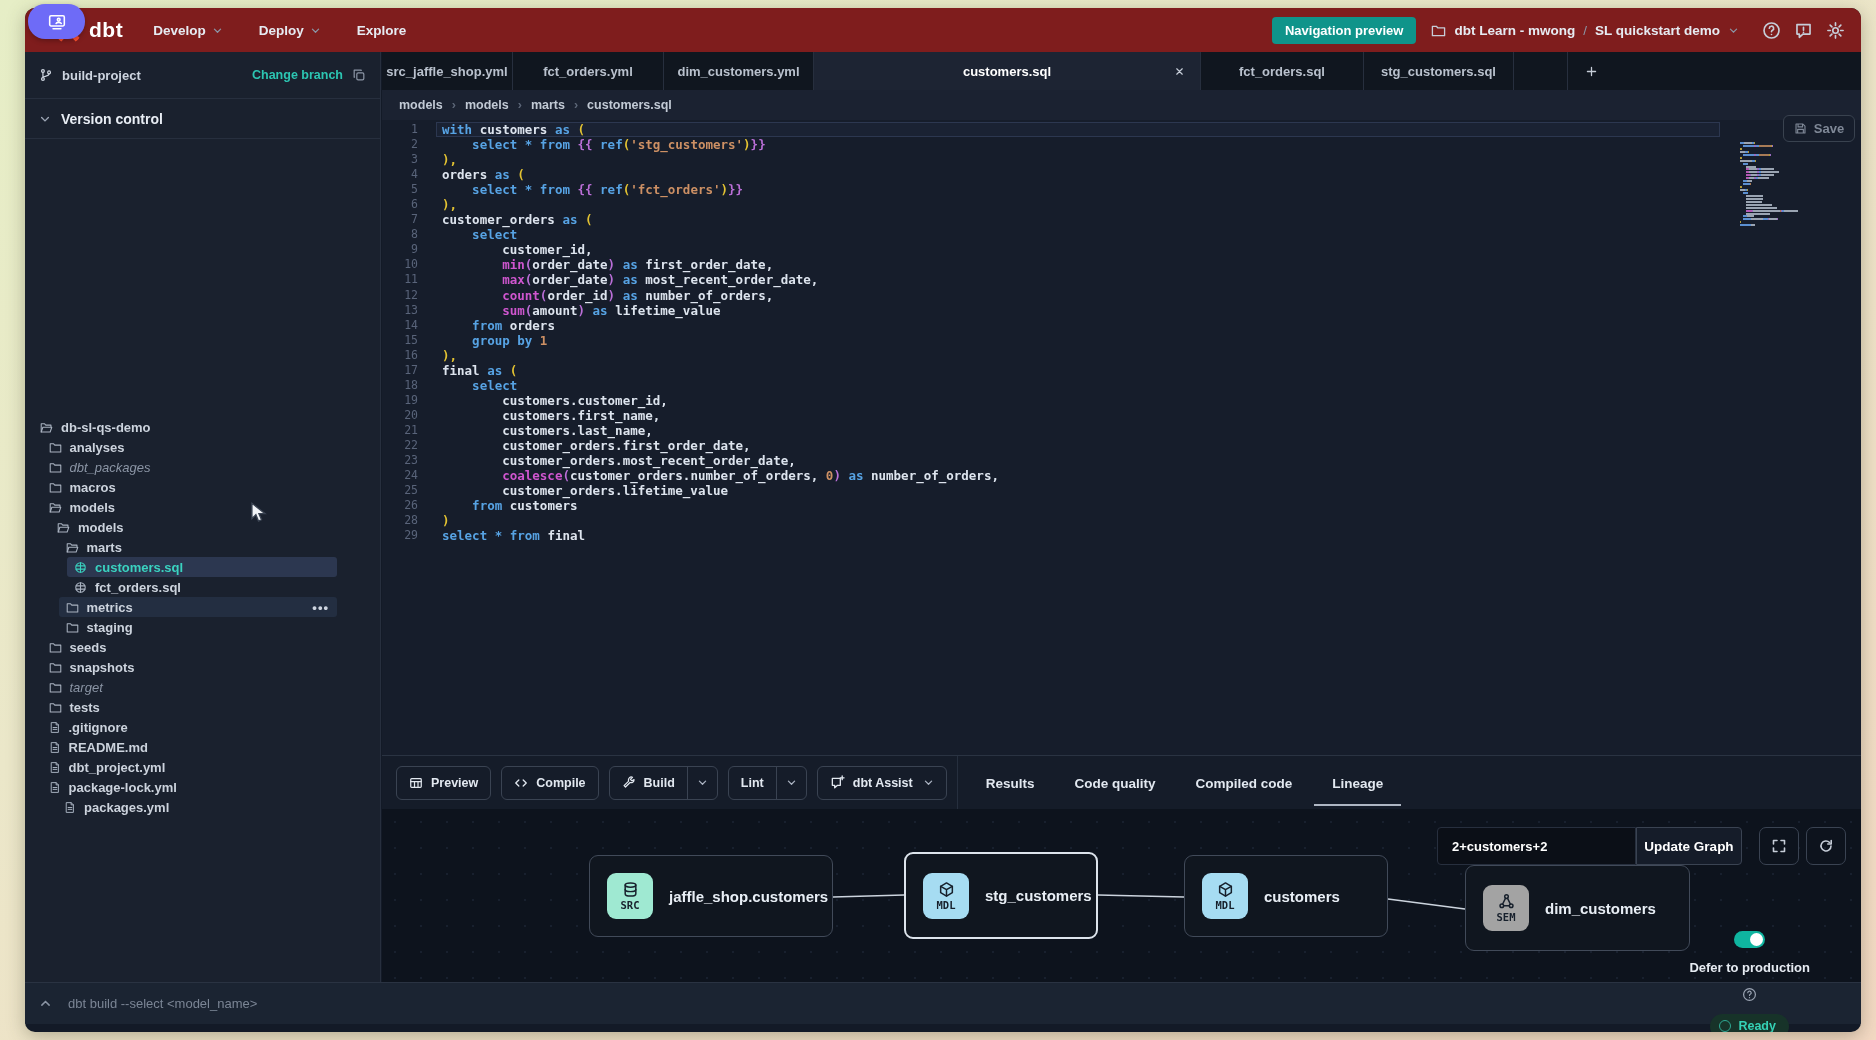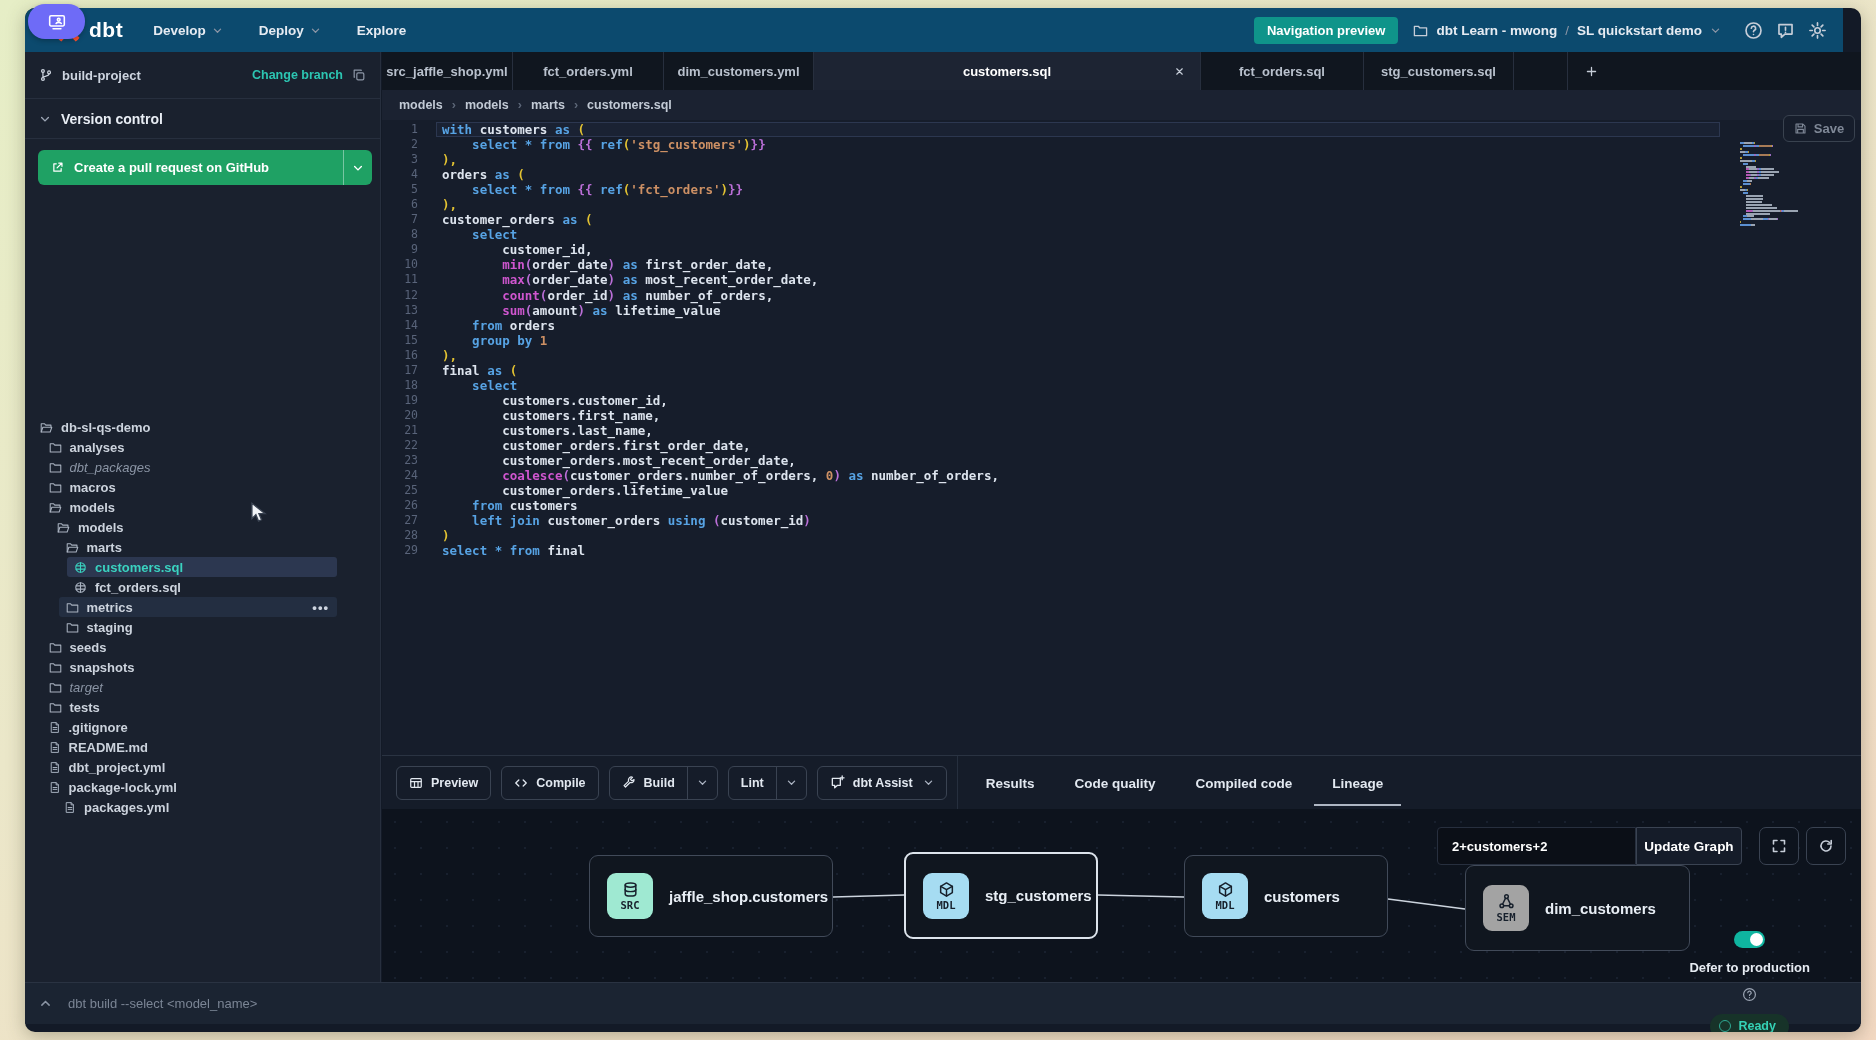--- a/index.html
+++ b/index.html
@@ -3,21 +3,21 @@
 <meta charset="utf-8">
 <style>
 *{box-sizing:border-box;margin:0;padding:0;}
 html,body{width:1876px;height:1040px;}
 body{position:relative;overflow:hidden;font-family:"Liberation Sans",sans-serif;
 background:linear-gradient(155deg,#e6eec6 0%,#ebe7c9 40%,#efe0c6 70%,#f3d9c3 100%);}
 .icon{display:inline-flex;align-items:center;justify-content:center;line-height:0;}
 .app{position:absolute;left:25px;top:8px;width:1836px;height:1024px;background:#131a27;border-radius:10px;overflow:hidden;box-shadow:0 4px 18px rgba(70,70,45,.35);}
 .overlay-badge{position:absolute;left:28px;top:4px;width:57px;height:35px;border-radius:17px;background:#6e6bf7;display:flex;align-items:center;justify-content:center;color:#fff;z-index:20;box-shadow:0 2px 5px rgba(0,0,0,.25);}
 
-.navbar{position:absolute;top:0;left:0;right:18px;height:44px;background:#0c4a6e;display:flex;align-items:center;padding:0 16px;z-index:5;}
+.navbar{position:absolute;top:0;left:0;right:0;height:44px;background:#7f1d1d;display:flex;align-items:center;padding:0 16px;z-index:5;}
 .logo-mark{margin-left:14px;display:flex;}
 .logo-text{color:#fff;font-size:21px;font-weight:bold;margin:0 30px 0 7px;letter-spacing:.5px;}
 #nav-menus{display:flex;align-items:center;}
 .navmenu{display:flex;align-items:center;gap:6px;color:#e6ebf2;font-weight:bold;font-size:13.5px;margin-right:36px;cursor:default;}
 .navmenu .icon{color:#8b95a5;}
 .nav-right{margin-left:auto;display:flex;align-items:center;gap:15px;}
 .preview-btn{background:#0f948a;color:#fff;font-weight:bold;font-size:13px;padding:6px 13px;border-radius:4px;}
 .crumb-project{display:flex;align-items:center;gap:8px;color:#e6ebf2;font-size:13.5px;font-weight:bold;}
 .crumb-project .sep{color:#8b95a5;font-weight:400;}
 .crumb-project .icon{color:#c6cdd8;}
@@ -194,38 +194,20 @@
         </span>
     </div>
     <div class="sec-head">
       <span class="icon">
           <svg width="12" height="12" viewBox="0 0 16 16" fill="none" stroke="currentColor" stroke-width="1.8" stroke-linecap="round">
             <path d="M3.5 6l4.5 4.5L12.5 6"></path>
           </svg>
         </span>
       <span>Version control</span>
     </div>
-    <div class="pr-btn">
-      <div class="pr-main">
-        <span class="icon">
-            <svg width="13" height="13" viewBox="0 0 16 16" fill="none" stroke="currentColor" stroke-width="1.5" stroke-linecap="round" stroke-linejoin="round">
-              <path d="M6.5 3.5h-3v9h9v-3"></path>
-              <path d="M9.5 2.5h4v4M13.2 2.8L7.5 8.5"></path>
-            </svg>
-          </span>
-        <span>Create a pull request on GitHub</span>
-      </div>
-      <div class="pr-chev">
-        <span class="icon">
-            <svg width="12" height="12" viewBox="0 0 16 16" fill="none" stroke="currentColor" stroke-width="1.8" stroke-linecap="round">
-              <path d="M3.5 6l4.5 4.5L12.5 6"></path>
-            </svg>
-          </span>
-      </div>
-    </div>
     <div id="file-tree">
         <div class="trow" style="padding-left:15px">
           <span class="icon tic">
             <svg width="13" height="13" viewBox="0 0 16 16" fill="none" stroke="currentColor" stroke-linecap="round" stroke-linejoin="round" stroke-width="1.3">
               <path d="M1.5 13.5v-10h4.2l1.4 1.6h6.4v2"></path>
               <path d="M1.5 13.5l2-5.8h11l-2 5.8z"></path>
             </svg>
           </span>
           <span class="lb">db-sl-qs-demo</span>
         </div>
@@ -546,24 +528,20 @@
             <span class="ln">24</span>
             <span class="ct"><span class="tk-t">        </span><span class="tk-f">coalesce</span><span class="tk-j">(</span><span class="tk-w">customer_orders.number_of_orders, </span><span class="tk-n">0</span><span class="tk-j">) </span><span class="tk-k">as </span><span class="tk-w">number_of_orders,</span></span>
           </div>
           <div class="cl">
             <span class="ln">25</span>
             <span class="ct"><span class="tk-t">        </span><span class="tk-w">customer_orders.lifetime_value</span></span>
           </div>
           <div class="cl">
             <span class="ln">26</span>
             <span class="ct"><span class="tk-t">    </span><span class="tk-k">from </span><span class="tk-w">customers</span></span>
-          </div>
-          <div class="cl">
-            <span class="ln">27</span>
-            <span class="ct"><span class="tk-t">    </span><span class="tk-k">left join </span><span class="tk-w">customer_orders </span><span class="tk-k">using </span><span class="tk-j">(</span><span class="tk-w">customer_id</span><span class="tk-j">)</span></span>
           </div>
           <div class="cl">
             <span class="ln">28</span>
             <span class="ct"><span class="tk-y">)</span></span>
           </div>
           <div class="cl">
             <span class="ln">29</span>
             <span class="ct"><span class="tk-k">select </span><span class="tk-k">* </span><span class="tk-k">from </span><span class="tk-w">final</span></span>
           </div>
         </div>

